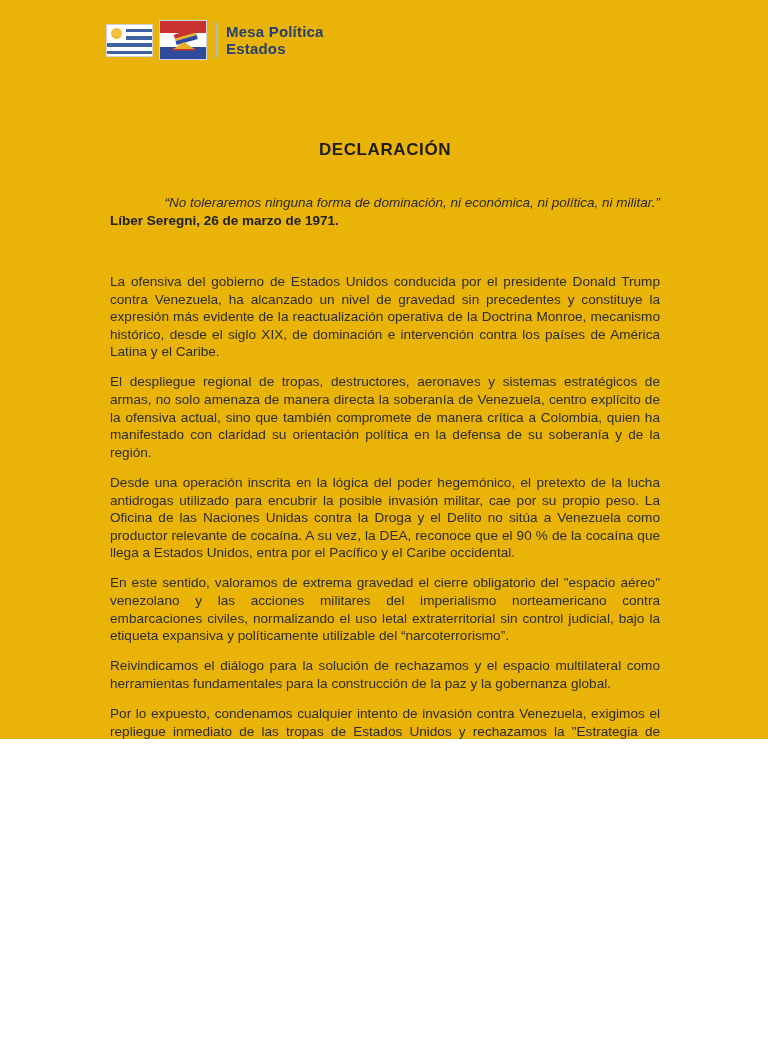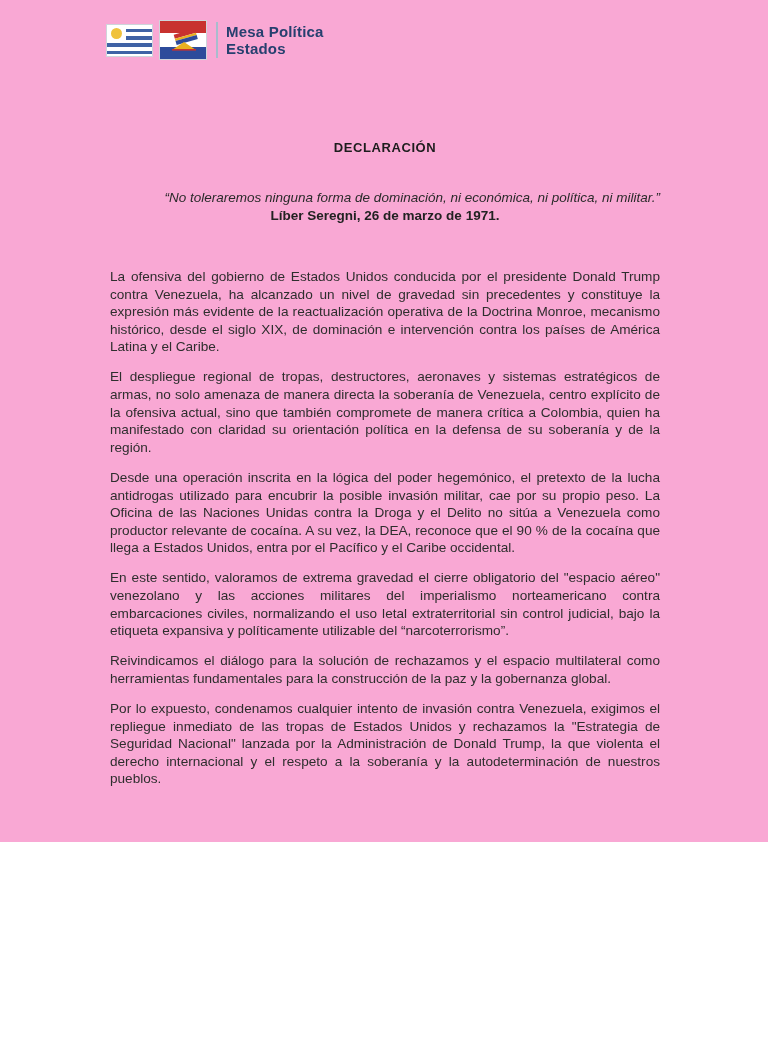--- a/index.html
+++ b/index.html
@@ -3,22 +3,22 @@
 <meta charset="utf-8">
 <style>
   html, body {
     margin: 0;
     padding: 0;
     background: #ffffff;
   }
   .page {
     position: relative;
     width: 768px;
-    height: 842px;
-    background: #f9a8d4;
+    height: 739px;
+    background: #eab308;
     font-family: "Liberation Sans", sans-serif;
     color: #2f2f2f;
     overflow: hidden;
   }
 
   
   .letterhead {
     position: absolute;
     top: 20px;
     left: 106px;
@@ -90,36 +90,36 @@
   
   .content {
     position: absolute;
     top: 0;
     left: 110px;
     width: 550px;
   }
   .doc-title {
     margin: 140px 0 0 0;
     text-align: center;
-    font-size: 13px;
+    font-size: 17px;
     font-weight: bold;
     letter-spacing: 0.6px;
     color: #1d1d1d;
   }
   .quote {
     margin: 34px 0 0 0;
     text-align: right;
     font-style: italic;
     font-size: 13.5px;
     line-height: 17px;
     color: #2a2a2a;
   }
   .quote-attr {
     margin: 1px 0 0 0;
-    text-align: center;
+    text-align: left;
     font-weight: bold;
     font-size: 13.5px;
     line-height: 17px;
     color: #222222;
   }
   .body-pars {
     margin-top: 44px;
   }
   .body-par {
     margin: 0 0 12.5px 0;

